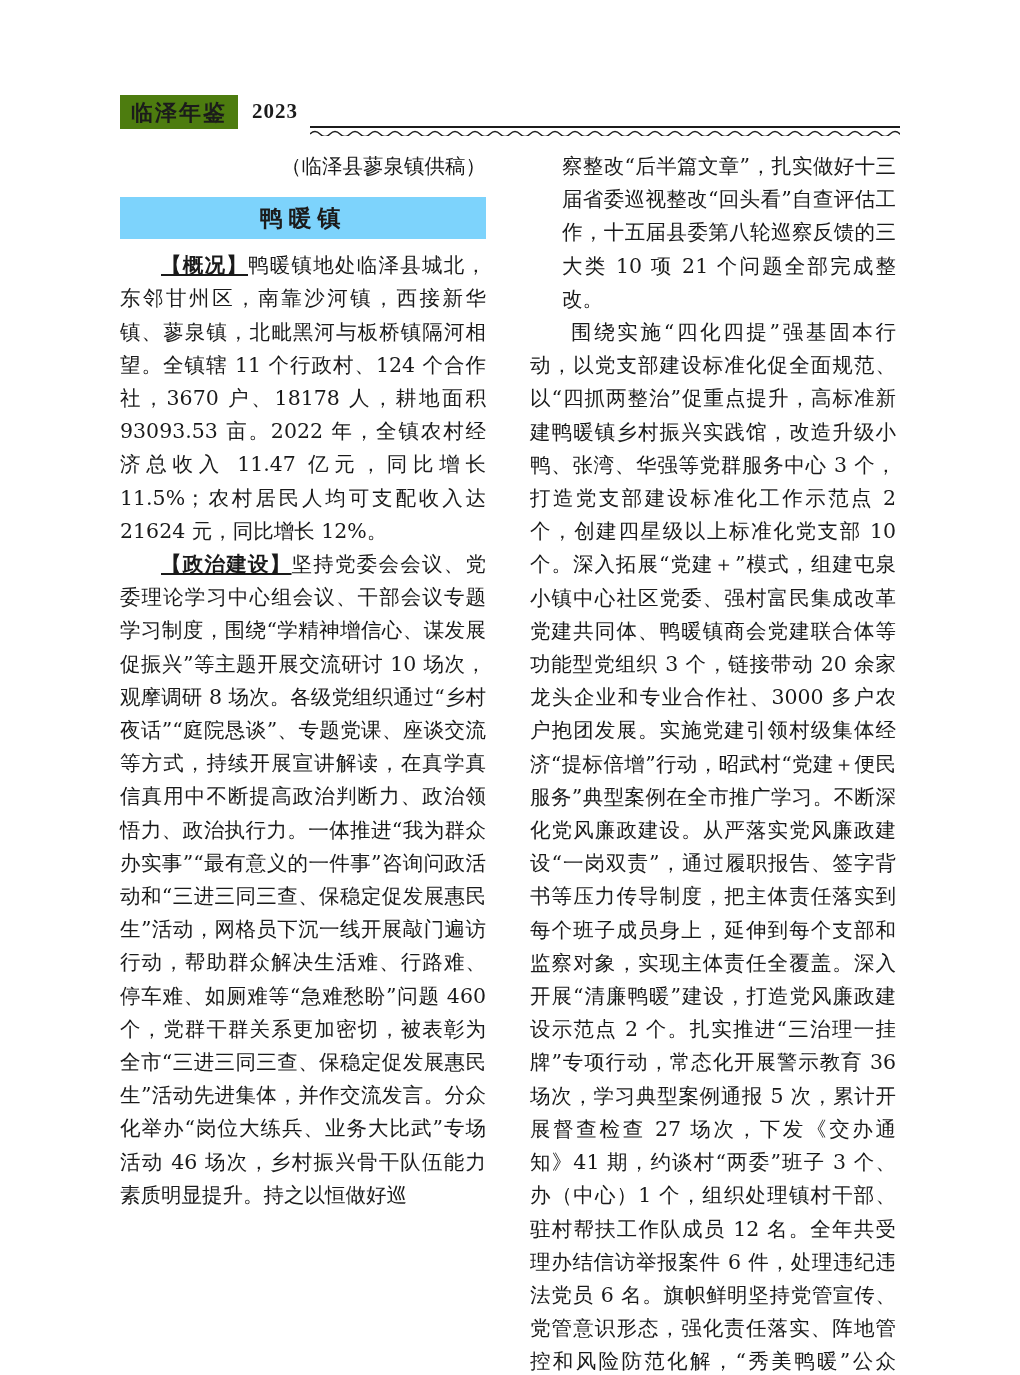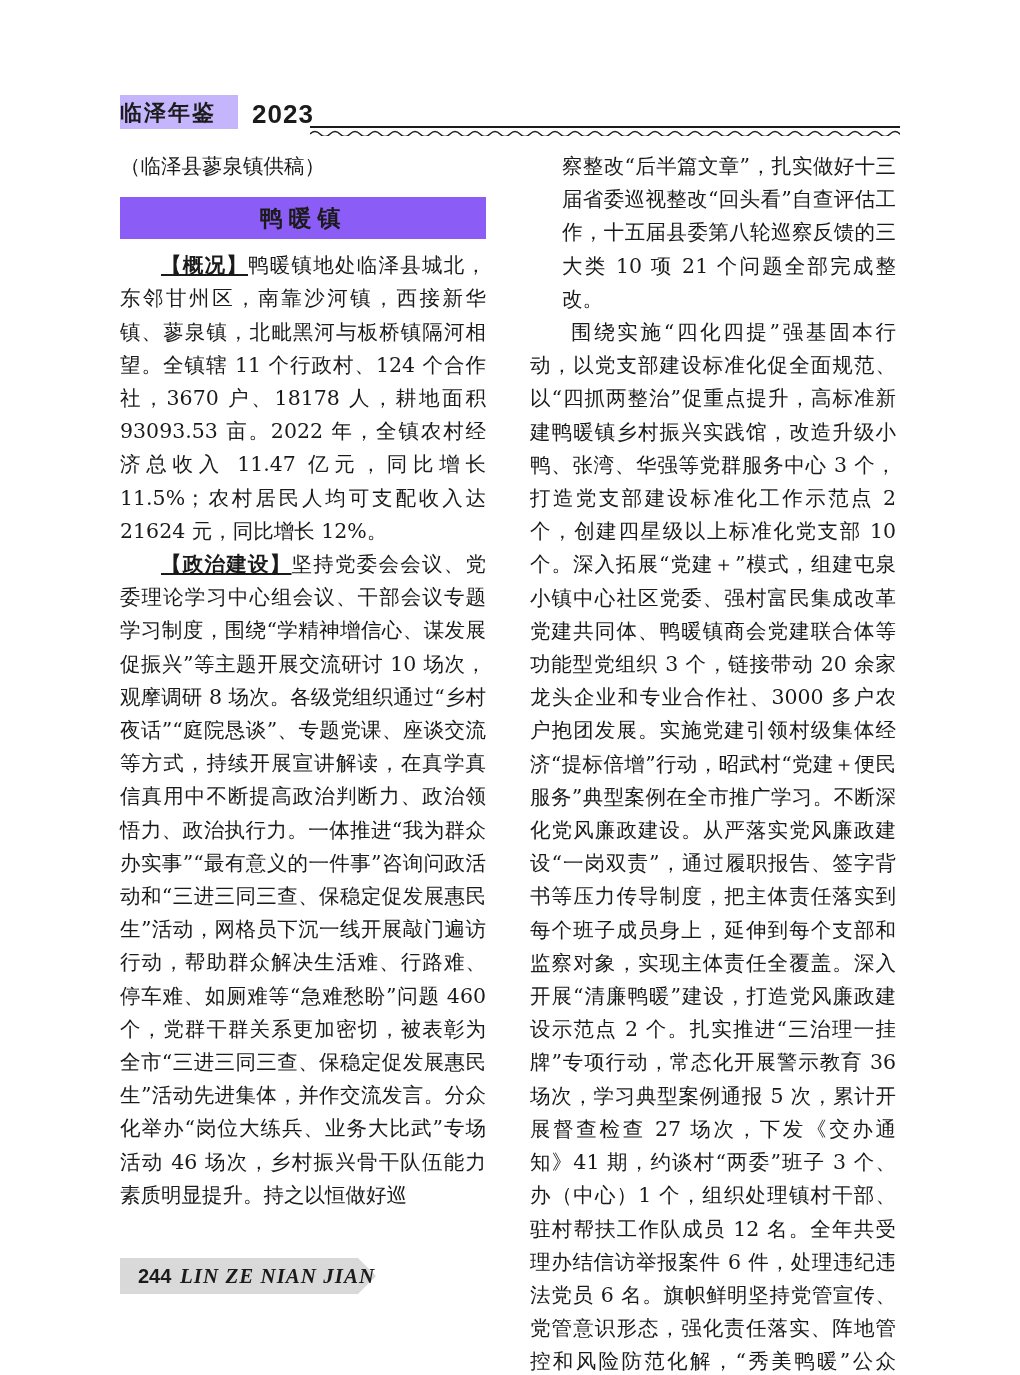--- a/index.html
+++ b/index.html
@@ -29,36 +29,37 @@
     top: 95px;
     width: 780px;
     height: 46px;
   }
   .header-logo {
     position: absolute;
     left: 0;
     top: 0;
     width: 118px;
     height: 34px;
-    background: #c4b5fd;
+    background: #4d7c0f;
     color: #1b1b1b;
     font-family: "DejaVu Serif", serif;
     font-weight: bold;
     font-size: 22px;
     letter-spacing: 2px;
+    text-align: center;
     line-height: 34px;
     white-space: nowrap;
     overflow: hidden;
   }
   .header-year {
     position: absolute;
     left: 132px;
     top: 4px;
-    font-family: Liberation Sans, sans-serif;
-    font-size: 26px;
+    font-family: Liberation Serif, serif;
+    font-size: 21px;
     font-weight: bold;
     color: #1b1b1b;
     letter-spacing: 1px;
   }
   .header-rule {
     position: absolute;
     left: 190px;
     top: 31px;
     right: 0;
     height: 6px;
@@ -92,29 +93,30 @@
   .col-left { left: 120px; }
   .col-right { left: 530px; }
 
   p.para {
     margin: 0;
     text-indent: 41px;
   }
   p.noindent { text-indent: 0; margin-left: 32px; }
   p.attribution {
     margin: 0;
+    text-align: right;
     text-indent: 0;
   }
 
   
   .section-band {
     margin: 14px 0 10px 0;
     width: 366px;
     height: 42px;
-    background: #8b5cf6;
+    background: #7dd3fc;
     position: relative;
   }
   .section-band .title {
     position: absolute;
     left: 0; right: 0;
     top: 0;
     line-height: 42px;
     text-align: center;
     font-family: "DejaVu Serif", serif;
     font-weight: bold;
@@ -202,19 +204,14 @@
 
     <p class="para"><span class="lead-label">【概况】</span><span>鸭暖镇地处临泽县城北，东邻甘州区，南靠沙河镇，西接新华镇、蓼泉镇，北毗黑河与板桥镇隔河相望。全镇辖 11 个行政村、124 个合作社，3670 户、18178 人，耕地面积 93093.53 亩。2022 年，全镇农村经济总收入 11.47 亿元，同比增长 11.5%；农村居民人均可支配收入达 21624 元，同比增长 12%。</span></p>
     <p class="para"><span class="lead-label">【政治建设】</span><span>坚持党委会会议、党委理论学习中心组会议、干部会议专题学习制度，围绕“学精神增信心、谋发展促振兴”等主题开展交流研讨 10 场次，观摩调研 8 场次。各级党组织通过“乡村夜话”“庭院恳谈”、专题党课、座谈交流等方式，持续开展宣讲解读，在真学真信真用中不断提高政治判断力、政治领悟力、政治执行力。一体推进“我为群众办实事”“最有意义的一件事”咨询问政活动和“三进三同三查、保稳定促发展惠民生”活动，网格员下沉一线开展敲门遍访行动，帮助群众解决生活难、行路难、停车难、如厕难等“急难愁盼”问题 460 个，党群干群关系更加密切，被表彰为全市“三进三同三查、保稳定促发展惠民生”活动先进集体，并作交流发言。分众化举办“岗位大练兵、业务大比武”专场活动 46 场次，乡村振兴骨干队伍能力素质明显提升。持之以恒做好巡</span></p>
   </div>
 
   <div class="col col-right">
     <p class="para noindent">察整改“后半篇文章”，扎实做好十三届省委巡视整改“回头看”自查评估工作，十五届县委第八轮巡察反馈的三大类 10 项 21 个问题全部完成整改。</p>
     <p class="para">围绕实施“四化四提”强基固本行动，以党支部建设标准化促全面规范、以“四抓两整治”促重点提升，高标准新建鸭暖镇乡村振兴实践馆，改造升级小鸭、张湾、华强等党群服务中心 3 个，打造党支部建设标准化工作示范点 2 个，创建四星级以上标准化党支部 10 个。深入拓展“党建＋”模式，组建屯泉小镇中心社区党委、强村富民集成改革党建共同体、鸭暖镇商会党建联合体等功能型党组织 3 个，链接带动 20 余家龙头企业和专业合作社、3000 多户农户抱团发展。实施党建引领村级集体经济“提标倍增”行动，昭武村“党建＋便民服务”典型案例在全市推广学习。不断深化党风廉政建设。从严落实党风廉政建设“一岗双责”，通过履职报告、签字背书等压力传导制度，把主体责任落实到每个班子成员身上，延伸到每个支部和监察对象，实现主体责任全覆盖。深入开展“清廉鸭暖”建设，打造党风廉政建设示范点 2 个。扎实推进“三治理一挂牌”专项行动，常态化开展警示教育 36 场次，学习典型案例通报 5 次，累计开展督查检查 27 场次，下发《交办通知》41 期，约谈村“两委”班子 3 个、办（中心）1 个，组织处理镇村干部、驻村帮扶工作队成员 12 名。全年共受理办结信访举报案件 6 件，处理违纪违法党员 6 名。旗帜鲜明坚持党管宣传、党管意识形态，强化责任落实、阵地管控和风险防范化解，“秀美鸭暖”公众号、村社微信群、乡村大喇叭等意识形态阵地管控有力、导向正确、健康向上。全力支持保障镇人大和政协委员工作站依法依章履职，开展民主协商议事 20 场次，提交政协提案 4 个，县人代会纳入办理意</p>
   </div>
 
-  <div class="footer">
-    <div class="footer-band"></div>
-    <div class="footer-pageno">244</div>
-    <div class="footer-title">LIN ZE NIAN JIAN</div>
-  </div>
 
 </div>
 
 </body></html>

